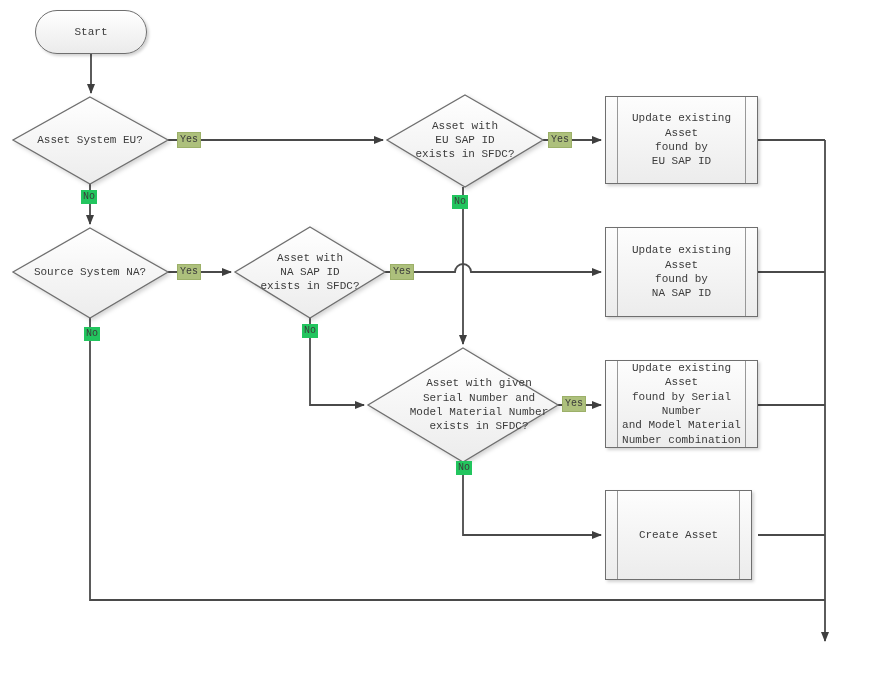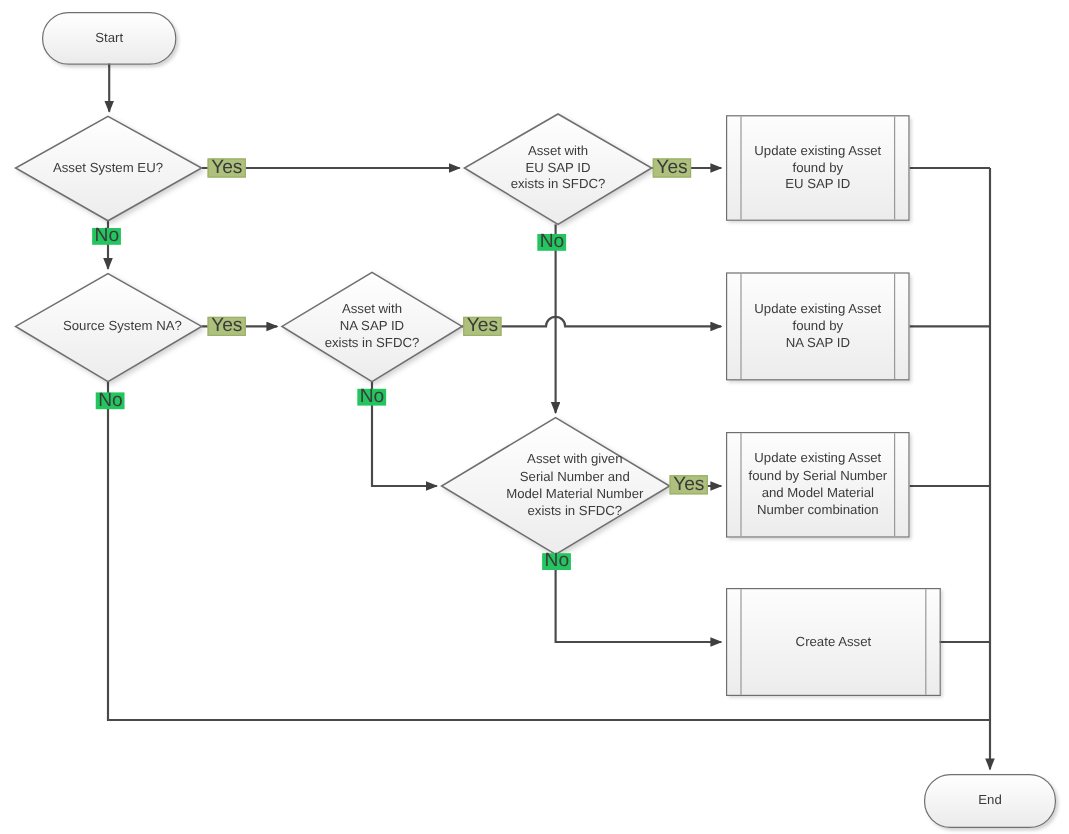--- a/index.html
+++ b/index.html
@@ -1,21 +1,21 @@
 <!DOCTYPE html>
 <html><head>
 <meta charset="utf-8">
 <style>
   html, body { margin: 0; padding: 0; background: #ffffff; }
   .canvas {
     position: relative;
     width: 891px;
     height: 695px;
     background: #ffffff;
-    font-family: Liberation Sans, sans-serif;
+    font-family: Liberation Mono, monospace;
     color: #3b3b3b;
     overflow: hidden;
   }
   svg.wires { position: absolute; left: 0; top: 0; }
   .node, .dtext {
     position: absolute;
     display: flex;
     align-items: center;
     justify-content: center;
     text-align: center;
@@ -41,37 +41,37 @@
     position: absolute;
     top: 0; bottom: 0;
     width: 0;
     border-left: 1.2px solid #989898;
   }
   .process::before { left: 11px; }
   .process::after { right: 11px; }
   .lbl {
     position: absolute;
     transform: translate(-50%, -50%);
-    font-size: 16px;
+    font-size: 10px;
     line-height: 14px;
     padding: 0 2px;
     white-space: nowrap;
   }
   .lbl-yes { background: #adc07c; border: 1px solid #9cb069; }
   .lbl-no  { background: #22c55e; }
 
   
   #n-start { left: 35px;  top: 10px;  width: 110px; height: 42px; }
   #n-end   { left: 770px; top: 645px; width: 108px; height: 43px; }
   #n-box1  { left: 605px; top: 96px;  width: 153px; height: 88px; }
   #n-box2  { left: 605px; top: 227px; width: 153px; height: 90px; }
   #n-box3  { left: 605px; top: 360px; width: 153px; height: 88px; }
-  #n-box4  { left: 605px; top: 490px; width: 179px; height: 90px; }
+  #n-box4  { left: 605px; top: 490px; width: 147px; height: 90px; }
   #t-deu   { left: 20px;  top: 120px; width: 140px; height: 40px; }
-  #t-dna   { left: 32px;  top: 252px; width: 140px; height: 40px; }
+  #t-dna   { left: 20px;  top: 252px; width: 140px; height: 40px; }
   #t-deusap{ left: 400px; top: 108px; width: 130px; height: 64px; }
   #t-dnasap{ left: 245px; top: 240px; width: 130px; height: 64px; }
   #t-dser  { left: 394px; top: 368px; width: 170px; height: 74px; }
 </style>
 </head>
 <body>
 
 <div class="canvas">
 
   <svg class="wires" width="891" height="695" viewBox="0 0 891 695">
@@ -109,23 +109,20 @@
       <polygon points="465,95 543,140 465,187 387,140"></polygon>
       <polygon points="90,228 168,272 90,318 13,272"></polygon>
       <polygon points="310,227 385,272 310,318 235,272"></polygon>
       <polygon points="463,348 558,405 463,462 368,405"></polygon>
     </g>
   </svg>
 
   <div id="n-start" class="node terminator">
     <span>Start</span>
   </div>
-  <div id="n-end" class="node terminator">
-    <span>End</span>
-  </div>
 
   <div id="n-box1" class="node process">
     <span>Update existing Asset
 found by
 EU SAP ID</span>
   </div>
   <div id="n-box2" class="node process">
     <span>Update existing Asset
 found by
 NA SAP ID</span>

